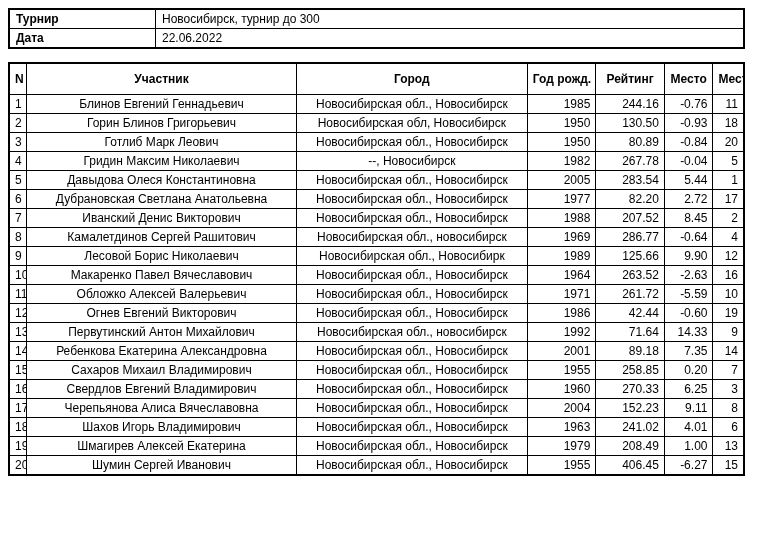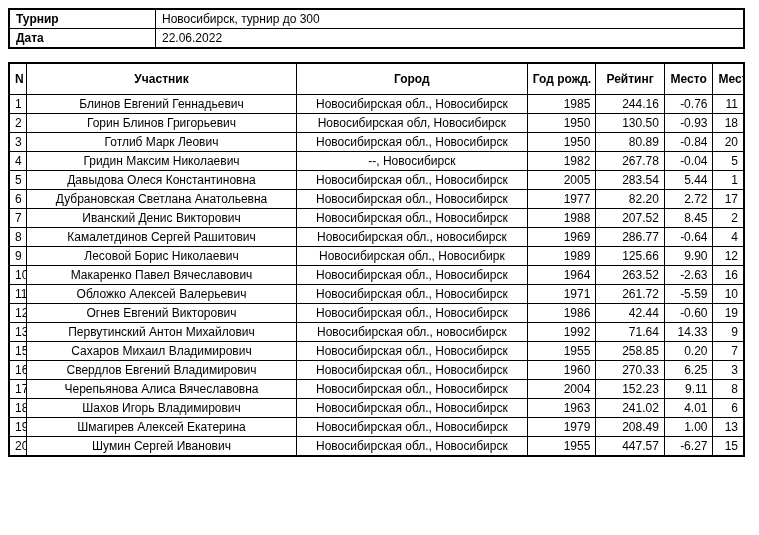--- a/index.html
+++ b/index.html
@@ -235,20 +235,29 @@
   <tr>
     <td class="num">13</td>
     <td class="txt">Первутинский Антон Михайлович</td>
     <td class="txt">Новосибирская обл., новосибирск</td>
     <td class="num">1992</td>
     <td class="num">71.64</td>
     <td class="num">14.33</td>
     <td class="num">9</td>
   </tr>
 
+  <tr>
+    <td class="num">14</td>
+    <td class="txt">Ребенкова Екатерина Александровна</td>
+    <td class="txt">Новосибирская обл., Новосибирск</td>
+    <td class="num">2001</td>
+    <td class="num">89.18</td>
+    <td class="num">7.35</td>
+    <td class="num">14</td>
+  </tr>
 
   <tr>
     <td class="num">15</td>
     <td class="txt">Сахаров Михаил Владимирович</td>
     <td class="txt">Новосибирская обл., Новосибирск</td>
     <td class="num">1955</td>
     <td class="num">258.85</td>
     <td class="num">0.20</td>
     <td class="num">7</td>
   </tr>
@@ -291,20 +300,20 @@
     <td class="num">208.49</td>
     <td class="num">1.00</td>
     <td class="num">13</td>
   </tr>
 
   <tr>
     <td class="num">20</td>
     <td class="txt">Шумин Сергей Иванович</td>
     <td class="txt">Новосибирская обл., Новосибирск</td>
     <td class="num">1955</td>
-    <td class="num">447.57</td>
+    <td class="num">406.45</td>
     <td class="num">-6.27</td>
     <td class="num">15</td>
   </tr>
 </tbody>
   </table>
 
 </div>
 
 </body></html>

